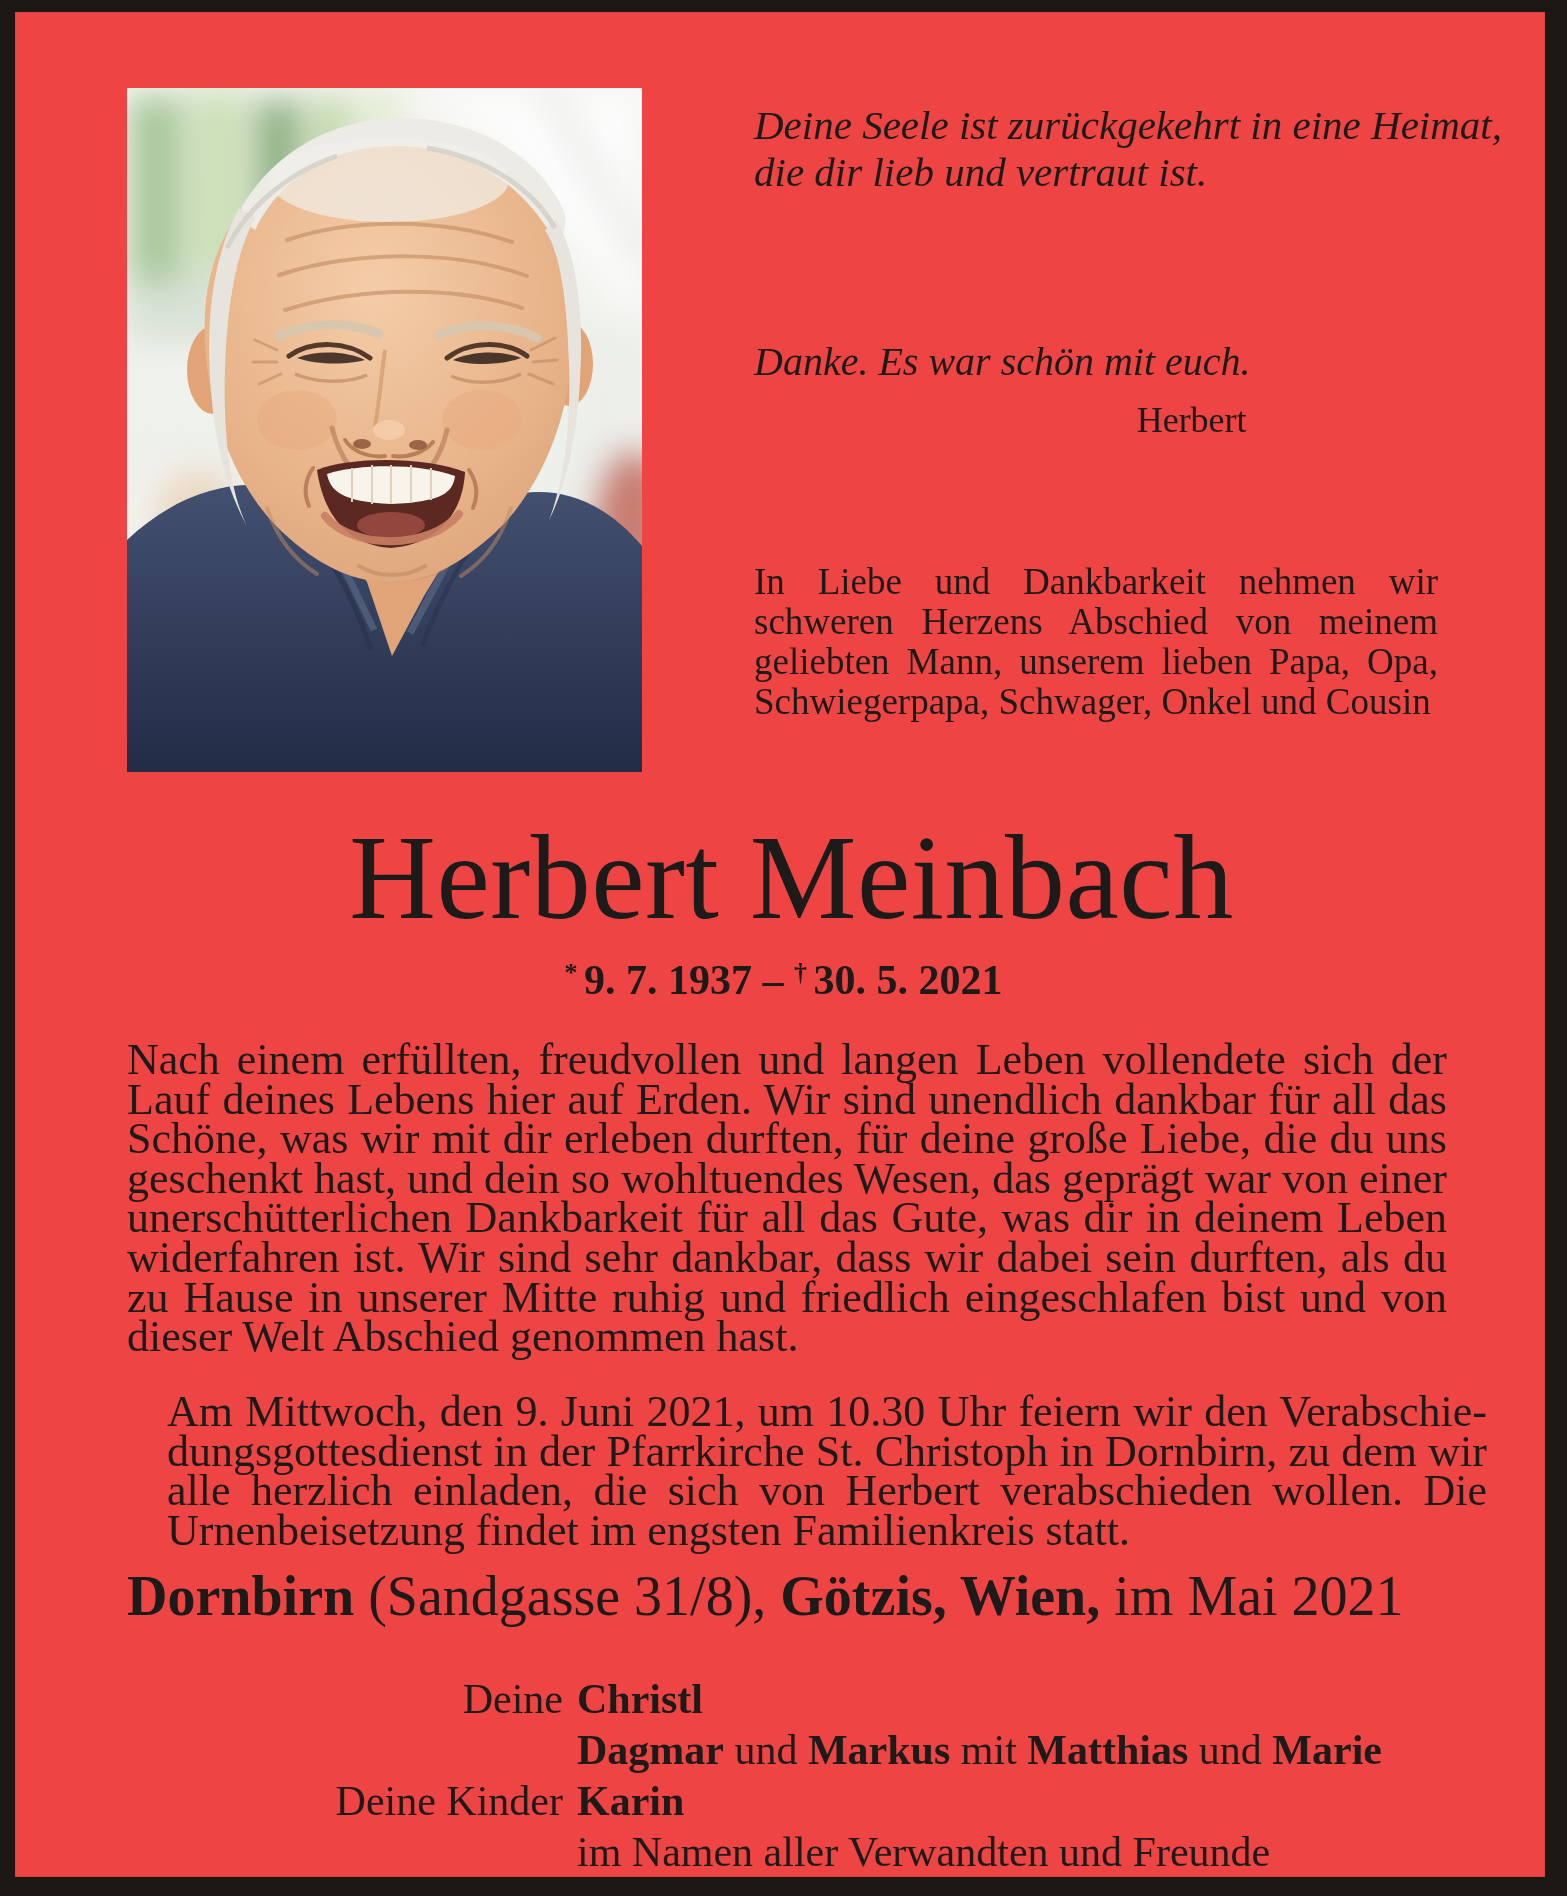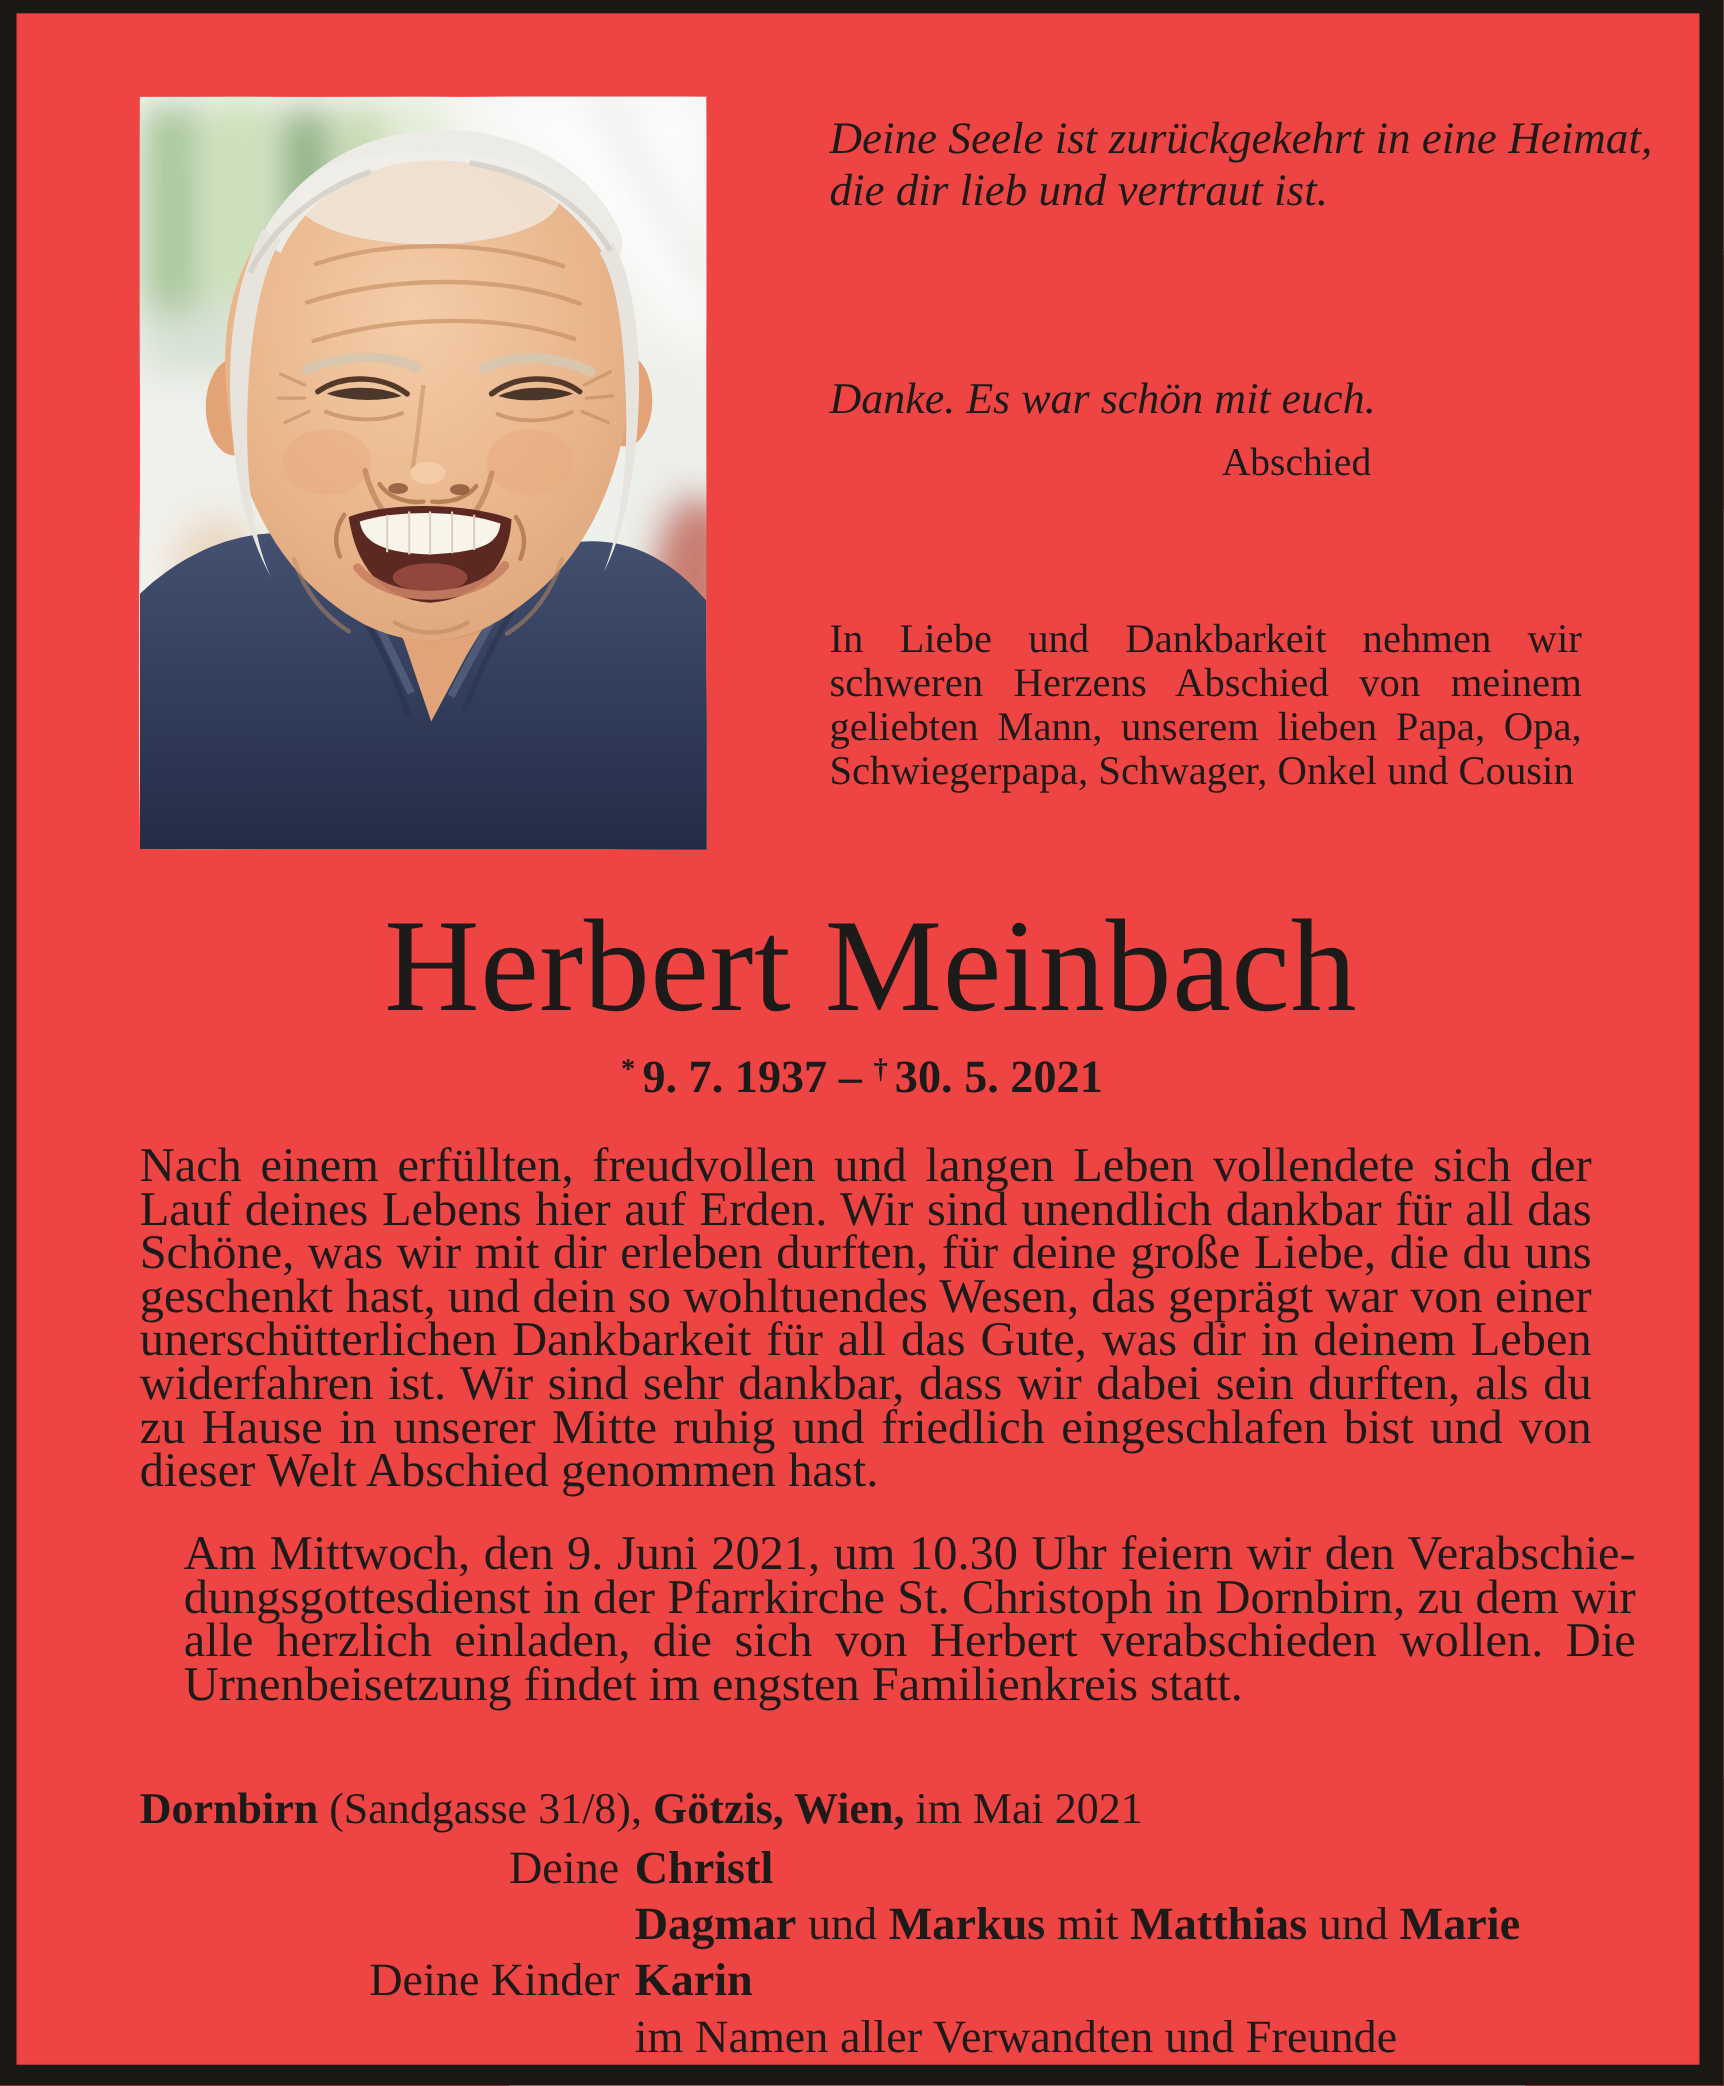--- a/index.html
+++ b/index.html
@@ -29,21 +29,21 @@
     position:absolute;left:0;right:0;top:812px;margin:0;text-align:center;
     font-size:120px;font-weight:400;line-height:1.1;white-space:nowrap;letter-spacing:.5px;padding-left:16px;
   }
   .dates{position:absolute;left:0;right:0;top:956px;text-align:center;font-size:42px;font-weight:700;}
   .dates .sup{font-size:26px;position:relative;top:-13px;}
 
   .body{position:absolute;left:127px;width:1320px;margin:0;font-size:44px;line-height:39.6px;text-align:justify;}
   .b1{top:1040px;}
   .b2{top:1392px;margin-left:40px;}
 
-  .location{position:absolute;left:127px;top:1624px;font-size:40px;line-height:1;}
+  .location{position:absolute;left:127px;top:1568px;font-size:56px;line-height:1;}
 
   .family{position:absolute;left:127px;top:1674px;width:1330px;font-size:42px;line-height:51px;}
   .family-row{display:flex;}
   .family-label{width:436px;text-align:right;}
   .family-names{padding-left:14px;}
 
   .b{font-weight:700;}
 </style>
 </head>
 <body>
@@ -183,21 +183,21 @@
     </svg>
   </div>
 
   <div class="quote1">
     <div>Deine Seele ist zurückgekehrt in eine Heimat,</div>
     <div>die dir lieb und vertraut ist.</div>
   </div>
 
   <div class="thanks">
     <div class="thanks-line">Danke. Es war schön mit euch.</div>
-    <div class="signature">Abschied</div>
+    <div class="signature">Herbert</div>
   </div>
 
   <div class="intro" lang="de">In Liebe und Dankbarkeit nehmen wir schweren Herzens Abschied von mei­nem geliebten Mann, unserem lieben Papa, Opa, Schwiegerpapa, Schwager, Onkel und Cousin</div>
 
   <h1 class="title">Herbert Meinbach</h1>
 
   <div class="dates"><span class="sup">* </span><span>9. 7. 1937 – </span><span class="sup">† </span><span>30. 5. 2021</span></div>
 
   <p class="body b1" lang="de">Nach einem erfüllten, freudvollen und langen Leben vollendete sich der Lauf deines Lebens hier auf Erden. Wir sind unendlich dankbar für all das Schöne, was wir mit dir erleben durften, für deine große Liebe, die du uns geschenkt hast, und dein so wohltuendes Wesen, das geprägt war von einer unerschüt­terlichen Dankbarkeit für all das Gute, was dir in deinem Leben widerfah­ren ist. Wir sind sehr dankbar, dass wir dabei sein durften, als du zu Hause in unserer Mitte ruhig und friedlich eingeschlafen bist und von dieser Welt Abschied genommen hast.</p>
 

